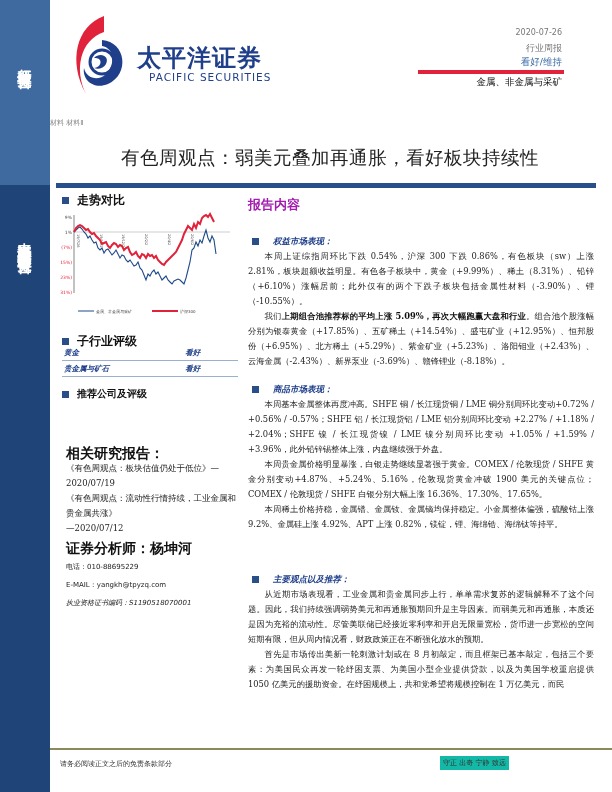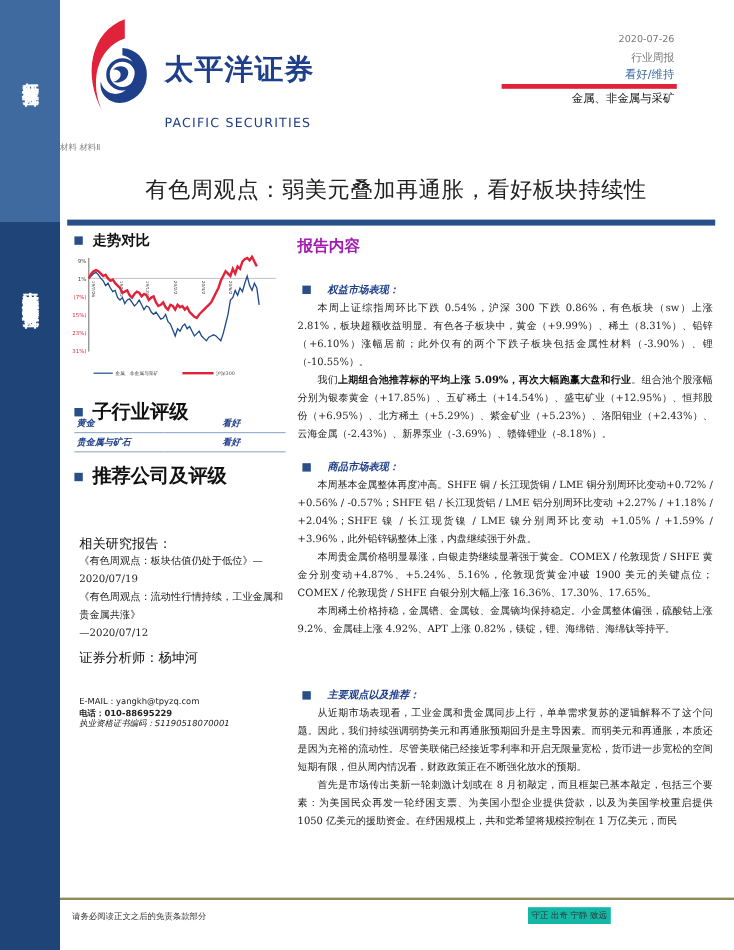--- a/index.html
+++ b/index.html
@@ -9,42 +9,42 @@
   .sidebar-bottom { position:absolute; left:0; top:185px; width:50px; height:607px; background:#1f4578; }
   .vtext { position:absolute; left:0; width:50px; text-align:center; color:#fff; font-weight:bold;
            font-size:14px; line-height:17px; writing-mode:vertical-rl; text-orientation:upright;
            letter-spacing:1px; font-family:"DejaVu Serif", serif; }
   .vtext.t1 { top:58px; left:16px; width:auto; }
   .vtext.t2 { top:232px; left:16px; width:auto; font-size:14px; line-height:17px; }
 
   .logo { position:absolute; left:64px; top:12px; width:70px; height:90px; }
   .brand-cn { position:absolute; left:137px; top:42px; font-family:"DejaVu Sans", sans-serif; font-weight:bold;
               font-size:24px; color:#1f3f8a; letter-spacing:1px; }
-  .brand-en { position:absolute; left:137px; top:71px; font-family:"DejaVu Sans", sans-serif;
-              font-size:10.5px; color:#1f3f8a; letter-spacing:1px;margin-top:26px; }
+  .brand-en { position:absolute; left:149px; top:71px; font-family:"DejaVu Sans", sans-serif;
+              font-size:10.5px; color:#1f3f8a; letter-spacing:1px; }
   .industry-tag { position:absolute; left:50px; top:118px; font-size:7px; color:#888;
                   font-family:"DejaVu Sans", sans-serif; }
   .r1 { position:absolute; left:420px; width:142px; text-align:right; font-family:"DejaVu Sans", sans-serif; }
   .red-rule { position:absolute; left:418px; top:70px; width:146px; height:4px; background:#e0223a; }
 
   .title { position:absolute; left:60px; top:145px; width:540px; text-align:center; font-size:18.5px;
            color:#222; letter-spacing:0.5px; }
   .blue-rule { position:absolute; left:56px; top:183px; width:540px; height:5px; background:#27508a; }
 
   .sec-bullet { display:inline-block; width:7px; height:7px; background:#2a4f88; margin-right:8px; vertical-align:middle; }
   .left-sec-title { position:absolute; left:62px; font-size:12px; font-weight:bold; color:#111; }
   .chart-box { position:absolute; left:60px; top:210px; width:180px; height:110px; }
 
   .rating-table { position:absolute; left:62px; top:345px; width:176px; border-collapse:collapse; }
   .rating-table td { font-size:7.5px; font-weight:bold; font-style:italic; color:#1f3f8a; padding:3px 0 2px 2px;
                      border-bottom:1.5px solid #9bb0cc; }
   .rating-table td.r { text-align:left; padding-left:48px; }
 
   .left-text { position:absolute; left:66px; width:174px; font-size:8.5px; line-height:15px; color:#222; }
-  .left-bold { font-weight:normal; color:#111; font-size:11px; }
+  .left-bold { font-weight:bold; color:#111; font-size:14px; }
   .contact { position:absolute; left:66px; font-size:7px; font-family:"DejaVu Sans", sans-serif; color:#222; }
 
   .report-title { position:absolute; left:248px; top:196px; font-size:13px; font-weight:bold; color:#a21caf; }
   .main-col { position:absolute; left:248px; width:346px; font-size:8.3px; line-height:15px; color:#222;
               text-align:justify; }
   .main-col p { text-indent:2em; }
   .main-col b { color:#111;margin-top:24px; }
   .sub-head { position:absolute; left:252px; font-size:8.5px; font-weight:bold; font-style:italic; color:#1f3f8a; }
   .sub-head .sec-bullet { margin-right:14px; }
 
@@ -105,50 +105,50 @@
     <text transform="translate(131,24) rotate(90)">20/6/2</text>
   </g>
   <polyline fill="none" stroke="#1f4a8a" stroke-width="1.1" points="14,22 16,20 18,18 20,17 22,19 24,22 26,24 28,28 30,26 32,30 34,33 36,32 38,38 40,40 42,38 44,43 46,40 48,39 50,42 52,45 54,43 56,40 58,44 60,48 62,45 64,46 66,50 68,52 70,50 72,53 74,56 76,55 78,52 80,58 82,60 84,65 86,70 88,64 90,66 92,62 94,60 96,64 98,62 100,66 102,70 104,68 106,66 108,70 110,72 112,74 114,71 116,70 118,69 120,70 122,72 124,74 126,68 128,60 130,52 132,40 134,38 136,32 138,36 140,30 142,33 144,26 146,20 148,28 150,32 152,26 154,30 156,44"></polyline>
   <polyline fill="none" stroke="#e0223a" stroke-width="2" points="14,22 16,18 18,16 20,15 22,16 24,18 26,20 28,19 30,22 32,24 34,23 36,26 38,28 40,30 42,34 44,33 46,32 48,36 50,38 52,35 54,33 56,34 58,37 60,35 62,36 64,40 66,38 68,37 70,42 72,45 74,44 76,42 78,46 80,48 82,44 84,45 86,48 88,44 90,46 92,45 94,48 96,46 98,50 100,52 102,54 104,55 106,52 108,50 110,48 112,46 114,44 116,42 118,38 120,34 122,30 124,24 126,20 128,16 130,18 132,20 134,14 136,18 138,12 140,14 142,8 144,6 146,5 148,7 150,4 152,8 154,12"></polyline>
   <line x1="18" y1="101" x2="34" y2="101" stroke="#1f4a8a" stroke-width="1"></line>
   <text x="36" y="102.5" font-size="4" font-family="DejaVu Sans, sans-serif" fill="#444">金属、非金属与采矿</text>
   <line x1="92" y1="101" x2="118" y2="101" stroke="#e0223a" stroke-width="2"></line>
   <text x="120" y="102.5" font-size="4" font-family="DejaVu Sans, sans-serif" fill="#444">沪深300</text>
 </svg>
 
-<div class="left-sec-title" style="top:333px;font-size:16px;text-align:center;">
+<div class="left-sec-title" style="top:333px;font-size:12px;text-align:center;">
   <span class="sec-bullet"></span><span>子行业评级</span>
 </div>
 <table class="rating-table">
   <tbody>
       <tr>
     <td>黄金</td>
     <td class="r">看好</td>
   </tr>
   <tr>
     <td>贵金属与矿石</td>
     <td class="r">看好</td>
   </tr>
 </tbody>
   </table>
 
-<div class="left-sec-title" style="top:387px;font-size:16px;">
+<div class="left-sec-title" style="top:387px;font-size:10px;">
   <span class="sec-bullet"></span><span>推荐公司及评级</span>
 </div>
 
 <div class="left-text left-bold" style="top:446px;">相关研究报告：</div>
 <div class="left-text" style="top:461px;">
   <div><span>《有色周观点：板块估值仍处于低位》</span><span>—2020/07/19</span></div>
   <div><span>《有色周观点：流动性行情持续，工业金属和贵金属共涨》</span><br><span>—2020/07/12</span></div>
 </div>
 
 <div class="left-text left-bold" style="top:541px;">
   <span>证券分析师：</span><span>杨坤河</span>
 </div>
-<div class="contact" style="top:590px;font-weight:bold;">电话：010-88695229</div>
+<div class="contact" style="top:562px;">电话：010-88695229</div>
 <div class="contact" style="top:580px;">E-MAIL：yangkh@tpyzq.com</div>
 <div class="contact" style="top:598px;font-style:italic;">执业资格证书编码：S1190518070001</div>
 
 <div class="report-title">报告内容</div>
 
 <div class="sub-head" style="top:236px;">
   <span class="sec-bullet"></span><span>权益市场表现：</span>
 </div>
 <div class="main-col" style="top:249px;">
   <p>本周上证综指周环比下跌 0.54%，沪深 300 下跌 0.86%，有色板块（sw）上涨 2.81%，板块超额收益明显。有色各子板块中，黄金（+9.99%）、稀土（8.31%）、铅锌（+6.10%）涨幅居前；此外仅有的两个下跌子板块包括金属性材料（-3.90%）、锂（-10.55%）。</p>

